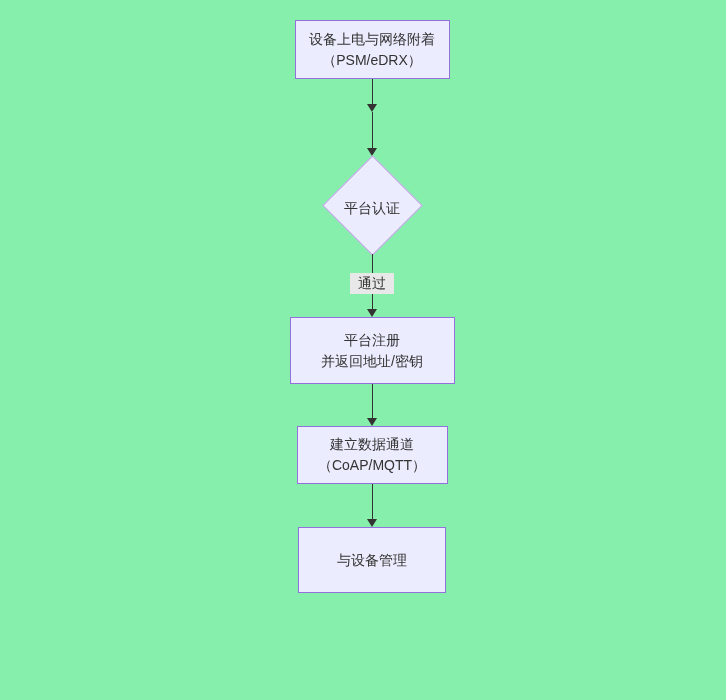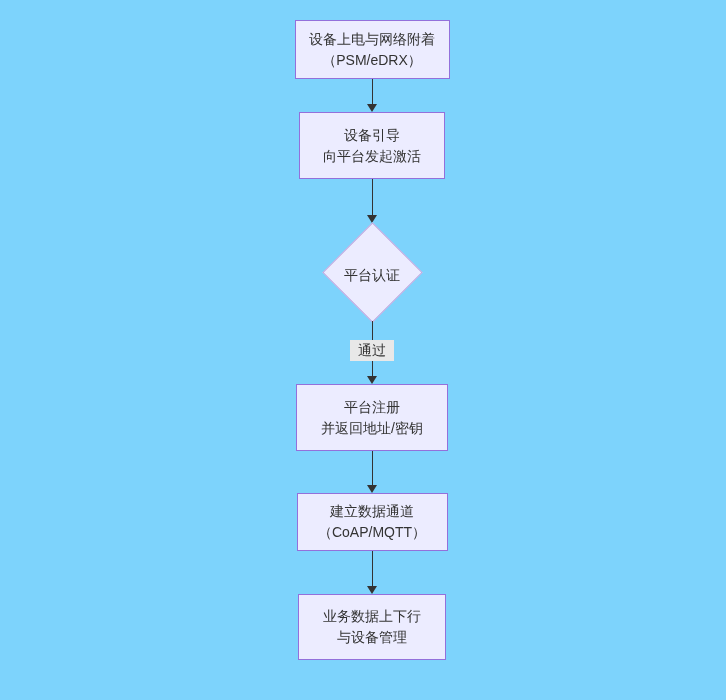--- a/index.html
+++ b/index.html
@@ -5,21 +5,21 @@
   html, body {
     margin: 0;
     padding: 0;
     background: #ffffff;
     font-family: "Liberation Sans", sans-serif;
   }
   .canvas {
     position: relative;
     width: 726px;
     height: 700px;
-    background: #7dd3fc;
+    background: #86efac;
     overflow: hidden;
   }
   .flow {
     position: absolute;
     left: 0;
     top: 20px;
     width: 726px;
     display: flex;
     flex-direction: column;
     align-items: center;
@@ -34,21 +34,21 @@
     line-height: 21px;
     text-align: center;
     display: flex;
     flex-direction: column;
     justify-content: center;
     align-items: center;
     padding: 4px 10px;
   }
   .node-1 { width: 155px; height: 59px; }
   .node-2 { width: 146px; height: 67px; }
-  .node-4 { width: 152px; height: 67px; }
+  .node-4 { width: 165px; height: 67px; }
   .node-5 { width: 151px; height: 58px; }
   .node-6 { width: 148px; height: 66px; }
 
   .connector {
     position: relative;
     width: 14px;
     display: flex;
     justify-content: center;
   }
   .c1 { height: 33px; }
@@ -123,24 +123,20 @@
     <div class="node node-1">
       <span>设备上电与网络附着</span>
       <span>（PSM/eDRX）</span>
     </div>
 
     <div class="connector c1">
       <div class="line"></div>
       <div class="arrowhead"></div>
     </div>
 
-    <div class="node node-2">
-      <span>设备引导</span>
-      <span>向平台发起激活</span>
-    </div>
 
     <div class="connector c2">
       <div class="line"></div>
       <div class="arrowhead"></div>
     </div>
 
     <div class="diamond-wrap">
       <div class="diamond-shape"></div>
       <div class="diamond-label">平台认证</div>
     </div>
@@ -165,18 +161,17 @@
       <span>建立数据通道</span>
       <span>（CoAP/MQTT）</span>
     </div>
 
     <div class="connector c5">
       <div class="line"></div>
       <div class="arrowhead"></div>
     </div>
 
     <div class="node node-6">
-      <span>业务数据上下行</span>
       <span>与设备管理</span>
     </div>
 
   </div>
 </div>
 
 </body></html>

